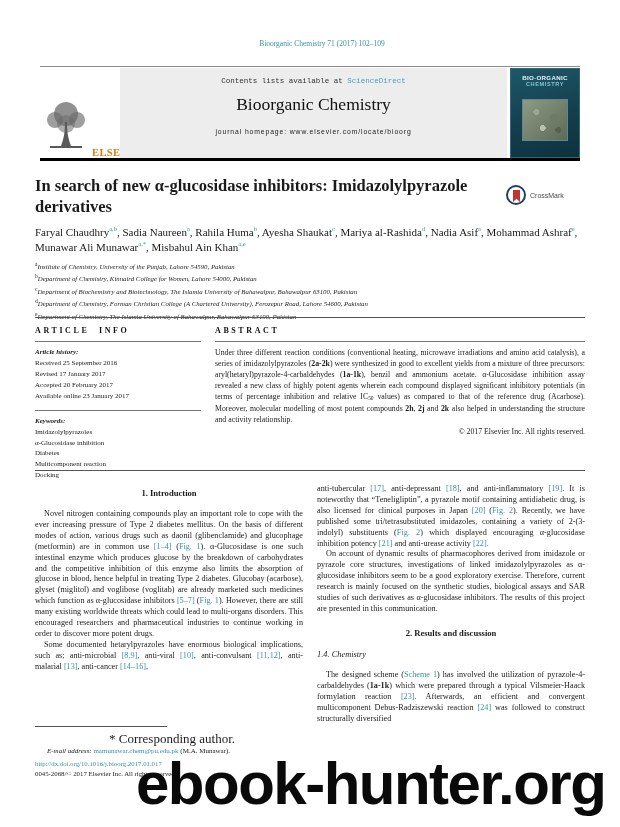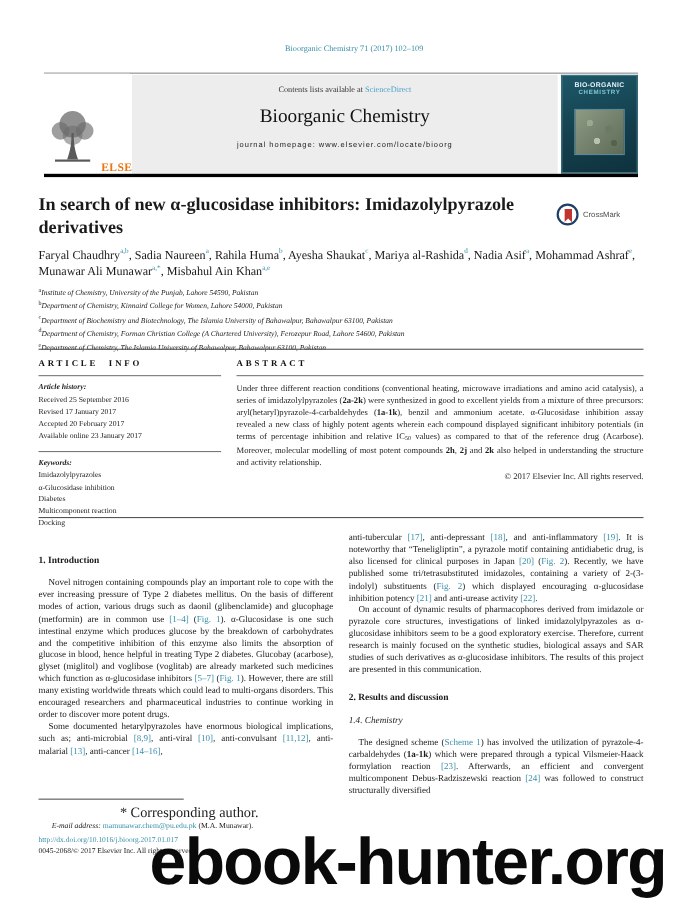--- a/index.html
+++ b/index.html
@@ -16,21 +16,21 @@
 
   
   .header { position:absolute; left:40px; top:66px; width:540px; height:92px;
     border-top:1px solid #8a8a8a; display:flex; }
   .logo-block { width:78px; background:#fff; display:flex; flex-direction:row;
     align-items:flex-end; padding-top:6px; }
   .elsevier-word { font-family:"Liberation Serif", serif; font-weight:bold;
     font-size:10.5px; color:#e87511; letter-spacing:0.4px; margin-top:1px; }
   .grey-box { flex:1; background:#ededed; text-align:center; padding-top:9px;
     margin:1px 3px 0 2px; }
-  .contents-line { font-family:Liberation Serif, serif; font-size:7.5px; color:#333; }
+  .contents-line { font-family:Liberation Mono, monospace; font-size:7.5px; color:#333; }
   .sciencedirect { color:#4ba0c8; }
   .journal-title { font-size:17.5px; color:#111; margin-top:9px;text-align:center; }
   .homepage-line { font-family:"Liberation Sans", sans-serif; font-size:6.8px;
     letter-spacing:0.9px; color:#222; margin-top:13px; }
   .cover-block { width:70px; height:90px; margin-top:1px;
     background:linear-gradient(165deg,#1d5868 0%, #143f4d 55%, #0e323e 100%);
     border:1px solid #33677a; text-align:center; padding-top:5px; }
   .cover-t1 { font-family:"Liberation Sans", sans-serif; font-weight:bold;
     font-size:6.2px; color:#e8f4f7; letter-spacing:0.3px; }
   .cover-t2 { font-family:"Liberation Sans", sans-serif; font-weight:bold;
@@ -74,21 +74,21 @@
   .mini-rule { border:none; border-top:1px solid #777; margin:6px 0 5px; }
   .hist-label, .kw-label { font-size:7px; font-style:italic; color:#222; line-height:1.6;font-weight:bold; }
   .hist-item, .kw-item { font-size:7px; line-height:1.55; color:#222; }
   .kw-rule { border:none; border-top:1px solid #777; margin:8px 0 5px; }
   .abstract-text { font-size:7.8px; text-align:justify; line-height:1.42; color:#1b1b1b; }
   .copyright { font-size:7.8px; text-align:right; margin-top:2px; }
 
   
   .body-cols { position:absolute; left:35px; top:484px; width:550px; display:flex; gap:14px; }
   .col { width:268px; flex:none; }
-  .sec-heading { font-size:8.6px; font-weight:bold; margin:20px 0 11px; }
+  .sec-heading { font-size:8.6px; font-weight:bold; margin:4px 0 11px;text-align:center; }
   .subsec-heading { font-size:8.4px; font-style:italic; margin:12px 0 11px; }
   .para { font-size:8.2px; text-align:justify; line-height:1.33; text-indent:9px; }
   .para.noindent { text-indent:0; }
   .para + .para { margin-top:0; }
   .seg-link { color:#3a8fa8; }
   .seg-bold { font-weight:bold; }
   .seg-sub { font-size:0.7em; vertical-align:-0.2em; }
 
   
   .footnote { position:absolute; left:35px; top:726px; width:268px; }

